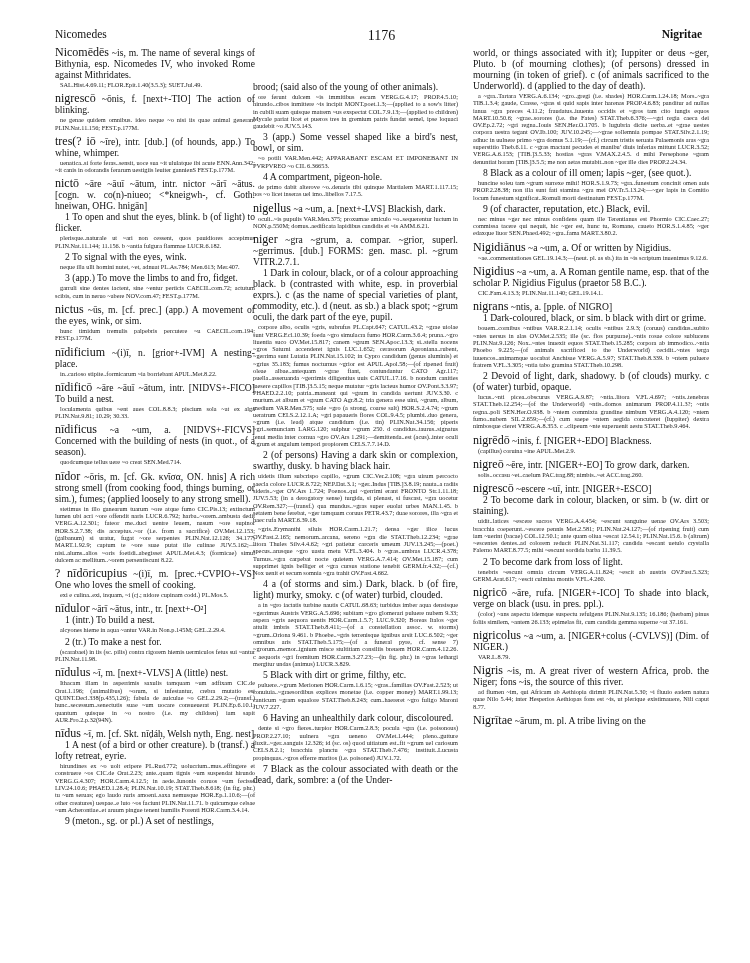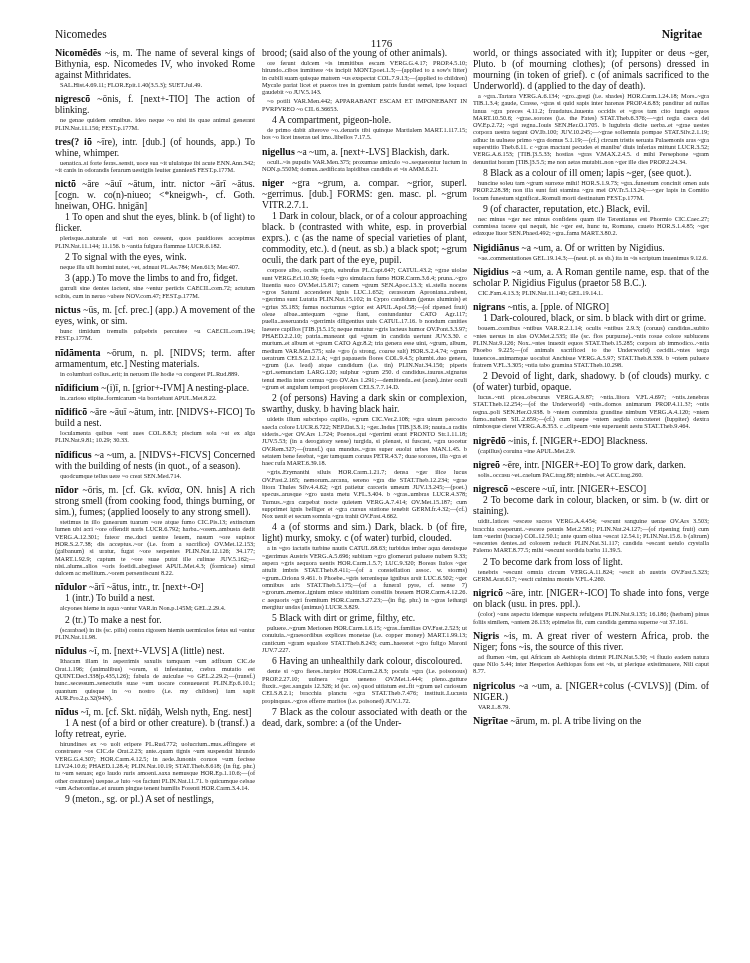--- a/index.html
+++ b/index.html
@@ -1,26 +1,26 @@
 <!DOCTYPE html>
 <html><head>
 <meta charset="utf-8">
 <style>
   html, body { margin: 0; padding: 0; background: #ffffff; }
   body { width: 750px; height: 963px; overflow: hidden; position: relative; color: #111; font-family: "Liberation Serif", "DejaVu Serif", serif; }
   .header { position: absolute; top: 28px; left: 55px; right: 42px; height: 16px; font-size: 11.5px; }
   .hdr-left { position: absolute; left: 0; top: 0; font-weight: normal; text-align: center; }
-  .hdr-center { position: absolute; left: 0; right: 0; text-align: center; top: 9px; font-size: 11px; }
+  .hdr-center { position: absolute; left: 0; right: 0; text-align: center; top: 0; font-size: 14px; }
   .hdr-right { position: absolute; right: 6px; top: 0; font-weight: bold; }
   .col { position: absolute; top: 47px; width: 200px; font-size: 9.6px; line-height: 11px; }
   .col-1 { left: 55px; }
-  .col-2 { left: 262px; width: 205px; }
+  .col-2 { left: 253px; width: 205px; margin-top: 34px; }
   .col-3 { left: 473px; width: 236px; }
   .entry { margin-bottom: 5px; }
-  .hw { font-weight: bold; font-size: 10px; }
+  .hw { font-weight: normal; font-size: 12px; }
   .def { text-align: justify; }
   .sense { text-indent: 10px; text-align: justify; }
   .cit { font-size: 6.3px; line-height: 7.3px; text-align: justify; text-indent: 5px; margin: 1px 0 2px 0; color: #222; }
   .cont { text-align: justify; }
 </style>
 </head>
 <body>
 
 <div class="header">
   <span class="hdr-left">Nicomedes</span>
@@ -48,38 +48,38 @@
       <div class="sense">2 To signal with the eyes, wink.</div>
       <div class="cit">neque illa ulli homini nutet, ~et, adnuat PL.As.784; Men.613; Mer.407.</div>
       <div class="sense">3 (app.) To move the limbs to and fro, fidget.</div>
       <div class="cit">garruli sine dentes iactent, sine ~entur perticis CAECIL.com.72; actutum scibis, cum in neruo ~abere NOV.com.47; FEST.p.177M.</div>
     </div>
     <div class="entry">
       <div class="def"><span class="hw">nictus</span> <span>~ūs, m. [cf. prec.] (app.) A movement of the eyes, wink, or sim.</span></div>
       <div class="cit">hunc timidum tremulis palpebris percutere ~u CAECIL.com.194; FEST.p.177M.</div>
     </div>
     <div class="entry">
-      <div class="def"><span class="hw">nīdāmenta</span> <span>~ōrum, n. pl. [NIDVS; term. after armamentum, etc.] Nesting materials.</span></div>
-      <div class="cit">in columbari collus..erit; in neruom ille hodie ~a congeret PL.Rud.889.</div>
-    </div>
-    <div class="entry">
       <div class="def"><span class="hw">nīdificium</span> <span>~(i)ī, n. [grior+-IVM] A nesting-place.</span></div>
       <div class="cit">in..carioso stipite..formicarum ~ia borriebant APUL.Met.8.22.</div>
     </div>
     <div class="entry">
       <div class="def"><span class="hw">nīdificō</span> <span>~āre ~āuī ~ātum, intr. [NIDVS+-FICO] To build a nest.</span></div>
       <div class="cit">loculamenta quibus ~ent aues COL.8.8.3; piscium sola ~at ex alga PLIN.Nat.9.81; 10.29; 30.33.</div>
     </div>
     <div class="entry">
       <div class="def"><span class="hw">nīdificus</span> <span>~a ~um, a. [NIDVS+-FICVS] Concerned with the building of nests (in quot., of a season).</span></div>
       <div class="cit">quodcumque tellus uere ~o creat SEN.Med.714.</div>
     </div>
     <div class="entry">
       <div class="def"><span class="hw">nīdor</span> <span>~ōris, m. [cf. Gk. κνῖσα, ON. hnis] A rich strong smell (from cooking food, things burning, or sim.), fumes; (applied loosely to any strong smell).</span></div>
       <div class="cit">stetimus in illo ganearum tuarum ~ore atque fumo CIC.Pis.13; extinctum lumen ubi acri ~ore offendit naris LUCR.6.792; harba..~orem..ambusta dedit VERG.A.12.301; fateor me..duci uentre leuem, nasum ~ore supinor HOR.S.2.7.38; dis acceptus..~or (i.e. from a sacrifice) OV.Met.12.153; (galbanum) si uratur, fugat ~ore serpentes PLIN.Nat.12.126; 34.177; MART.1.92.9; captum te ~ore suae putat ille culinae JUV.5.162;—nisi..alums..alios ~oris foetidi..abegisset APUL.Met.4.3; (formicae) simul dulcem ac mellitum..~orem persentiscunt 8.22.</div>
+    </div>
+    <div class="entry">
+      <div class="def"><span class="hw">? nīdōricupius</span> <span>~(i)ī, m. [prec.+CVPIO+-VS] One who loves the smell of cooking.</span></div>
+      <div class="cit">exi e culina..exi, inquam, ~i (cj.; nidore cupinam codd.) PL.Mos.5.</div>
     </div>
     <div class="entry">
       <div class="def"><span class="hw">nīdulor</span> <span>~ārī ~ātus, intr., tr. [next+-O²]</span></div>
       <div class="sense">1 (intr.) To build a nest.</div>
       <div class="cit">alcyones hieme in aqua ~antur VAR.in Non.p.145M; GEL.2.29.4.</div>
       <div class="sense">2 (tr.) To make a nest for.</div>
       <div class="cit">(scarabaei) in iis (sc. pilis) contra rigorem hiemis uermiculos fetus sui ~antur PLIN.Nat.11.98.</div>
     </div>
     <div class="entry">
       <div class="def"><span class="hw">nīdulus</span> <span>~ī, m. [next+-VLVS] A (little) nest.</span></div>
@@ -89,20 +89,21 @@
       <div class="def"><span class="hw">nīdus</span> <span>~ī, m. [cf. Skt. nīḍáḥ, Welsh nyth, Eng. nest]</span></div>
       <div class="sense">1 A nest (of a bird or other creature). b (transf.) a lofty retreat, eyrie.</div>
       <div class="cit">hirundines ex ~o uolt eripere PL.Rud.772; uolucrium..mus..effingere et construere ~os CIC.de Orat.2.23; ante..quam tignis ~um suspendat hirundo VERG.G.4.307; HOR.Carm.4.12.5; in aede..Iunonis coruos ~um fecisse LIV.24.10.6; PHAED.1.28.4; PLIN.Nat.10.19; STAT.Theb.8.618; (in fig. phr.) tu ~um seruas; ego laudo ruris amoeni..saxa nemusque HOR.Ep.1.10.6;—(of other creatures) uespae..e luto ~os faciunt PLIN.Nat.11.71. b quicumque celsae ~um Acherontiae..et aruum pingue tenent humilis Forenti HOR.Carm.3.4.14.</div>
       <div class="sense">9 (meton., sg. or pl.) A set of nestlings,</div>
     </div>
   </div>
 <div class="col col-2" id="col-1">
     <div class="entry">
       <div class="cont"><span>brood; (said also of the young of other animals).</span></div>
       <div class="cit">ore ferunt dulcem ~is immitibus escam VERG.G.4.17; PROP.4.5.10; hirundo..cibos inmittere ~is incipit MONT.poet.1.3;—(applied to a sow's litter) in cubili suam quisque matrem ~us exspectat COL.7.9.13;—(applied to children) Mycale pariat licet et pueros tres in gremium patris fundat semel, ipse loquaci gaudebit ~o JUV.5.143.</div>
+      <div class="sense">3 (app.) Some vessel shaped like a bird's nest, bowl, or sim.</div>
       <div class="cit">~o potili VAR.Men.442; APPARABANT ESCAM ET IMPONEBANT IN PVRPVREO ~o CIL 6.36653.</div>
       <div class="sense">4 A compartment, pigeon-hole.</div>
       <div class="cit">de primo dabit alterove ~o..denaris tibi quinque Martialem MART.1.117.15; hos ~o licet inseras uel imo..libellos 7.17.5.</div>
     </div>
     <div class="entry">
       <div class="def"><span class="hw">nigellus</span> <span>~a ~um, a. [next+-LVS] Blackish, dark.</span></div>
       <div class="cit">oculi..~is pupulis VAR.Men.375; proxumae amiculo ~o..sequerentur luctum in NON.p.550M; domus..aedificata lapidibus candidis et ~is AMM.6.21.</div>
     </div>
     <div class="entry">
       <div class="def"><span class="hw">niger</span> <span>~gra ~grum, a. compar. ~grior, superl. ~gerrimus. [dub.] FORMS: gen. masc. pl. ~grum VITR.2.7.1.</span></div>
@@ -153,27 +154,27 @@
       <div class="cit">solis..occasu ~et..caelum PAC.trag.88; nimbis..~et ACC.trag.260.</div>
     </div>
     <div class="entry">
       <div class="def"><span class="hw">nigrescō</span> <span>~escere ~uī, intr. [NIGER+-ESCO]</span></div>
       <div class="sense">2 To become dark in colour, blacken, or sim. b (w. dirt or staining).</div>
       <div class="cit">uidit..latices ~escere sacros VERG.A.4.454; ~escunt sanguine uenae OV.Ars 3.503; bracchia coeperunt..~escere pennis Met.2.581; PLIN.Nat.24.127;—(of ripening fruit) cum iam ~uerint (bacae) COL.12.50.1; ante quam oliua ~escat 12.54.1; PLIN.Nat.15.6. b (altrum) ~escentes dentes..ad colorem reducit PLIN.Nat.31.117; candida ~escant uetulo crystalla Falerno MART.8.77.5; mihi ~escunt sordida barba 11.39.5.</div>
       <div class="sense">2 To become dark from loss of light.</div>
       <div class="cit">tenebris ~escunt omnia circum VERG.A.11.824; ~escit ab austris OV.Fast.5.323; GERM.Arat.617; ~escit culmina montis V.FL.4.260.</div>
     </div>
     <div class="entry">
-      <div class="def"><span class="hw">nigricō</span> <span>~āre, intr. [NIGER+-ICO] To shade into fons, verge on black (usu. in pres. ppl.).</span></div>
+      <div class="def"><span class="hw">nigricō</span> <span>~āre, rufa. [NIGER+-ICO] To shade into black, verge on black (usu. in pres. ppl.).</span></div>
       <div class="cit">(color) ~ans aspectu idemque suspectu refulgens PLIN.Nat.9.135; 16.186; (herbam) pinus foliis similem, ~antem 26.133; epimelas fit, cum candida gemma superne ~at 37.161.</div>
+    </div>
+    <div class="entry">
+      <div class="def"><span class="hw">nigricolus</span> <span>~a ~um, a. [NIGER+colus (-CVLVS)] (Dim. of NIGER.)</span></div>
+      <div class="cit">VAR.L.8.79.</div>
     </div>
     <div class="entry">
       <div class="def"><span class="hw">Nigris</span> <span>~is, m. A great river of western Africa, prob. the Niger; fons ~is, the source of this river.</span></div>
       <div class="cit">ad flumen ~im, qui Africam ab Aethiopia dirimit PLIN.Nat.5.30; ~i fluuio eadem natura quae Nilo 5.44; inter Hesperios Aethiopas fons est ~is, ut plerique existimauere, Nili caput 8.77.</div>
-    </div>
-    <div class="entry">
-      <div class="def"><span class="hw">nigricolus</span> <span>~a ~um, a. [NIGER+colus (-CVLVS)] (Dim. of NIGER.)</span></div>
-      <div class="cit">VAR.L.8.79.</div>
     </div>
     <div class="entry">
       <div class="def"><span class="hw">Nigrītae</span> <span>~ārum, m. pl. A tribe living on the</span></div>
     </div>
   </div>
 
 </body></html>

